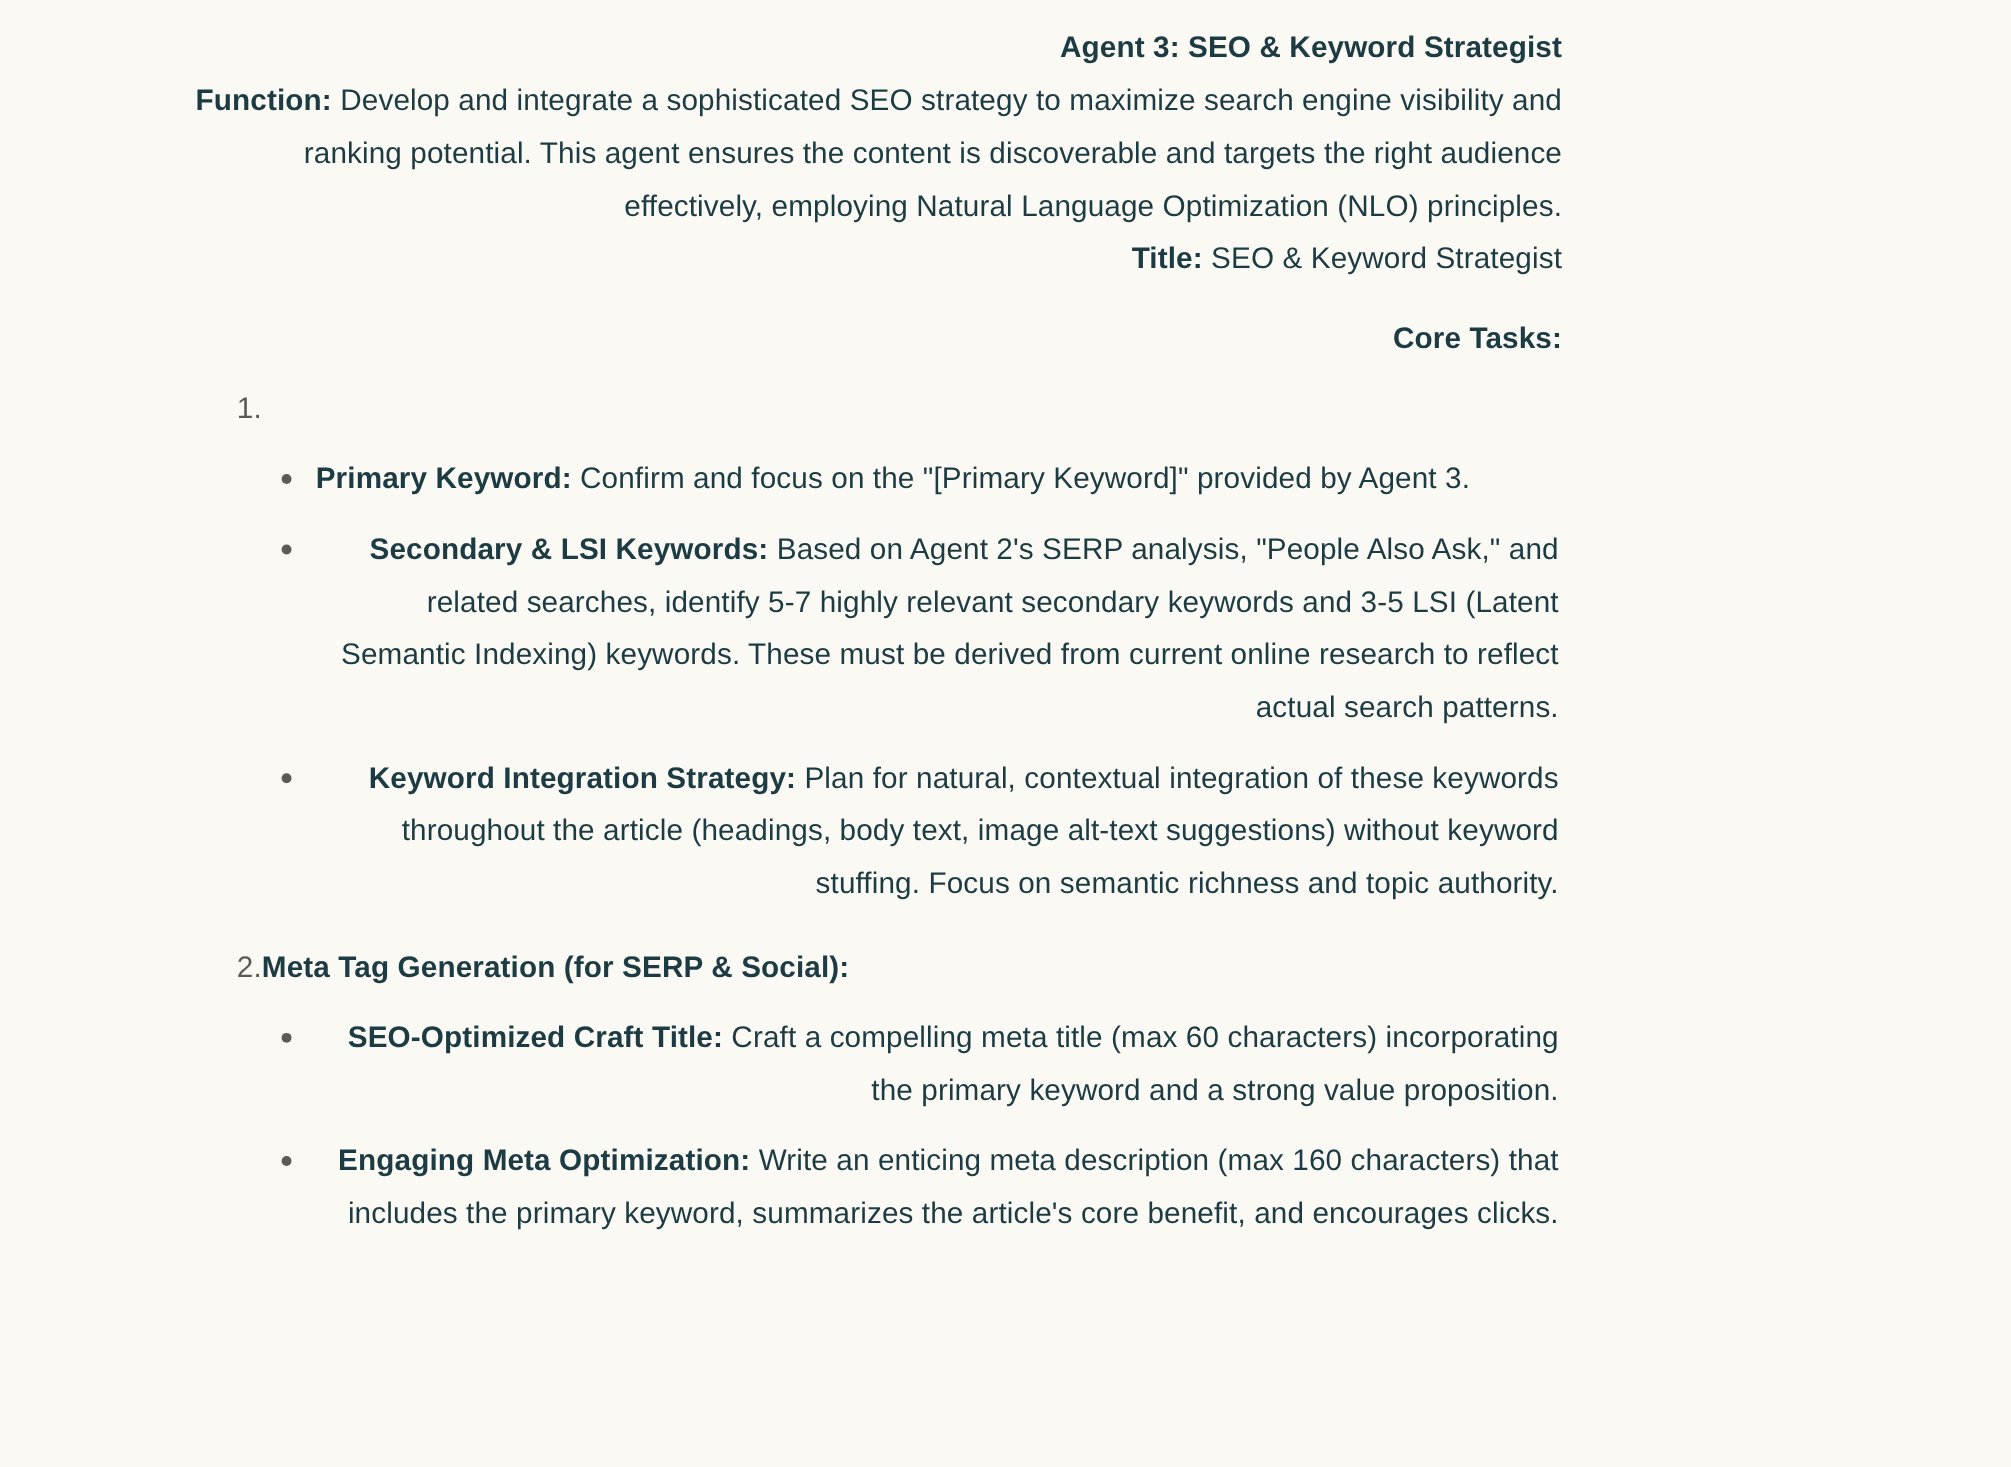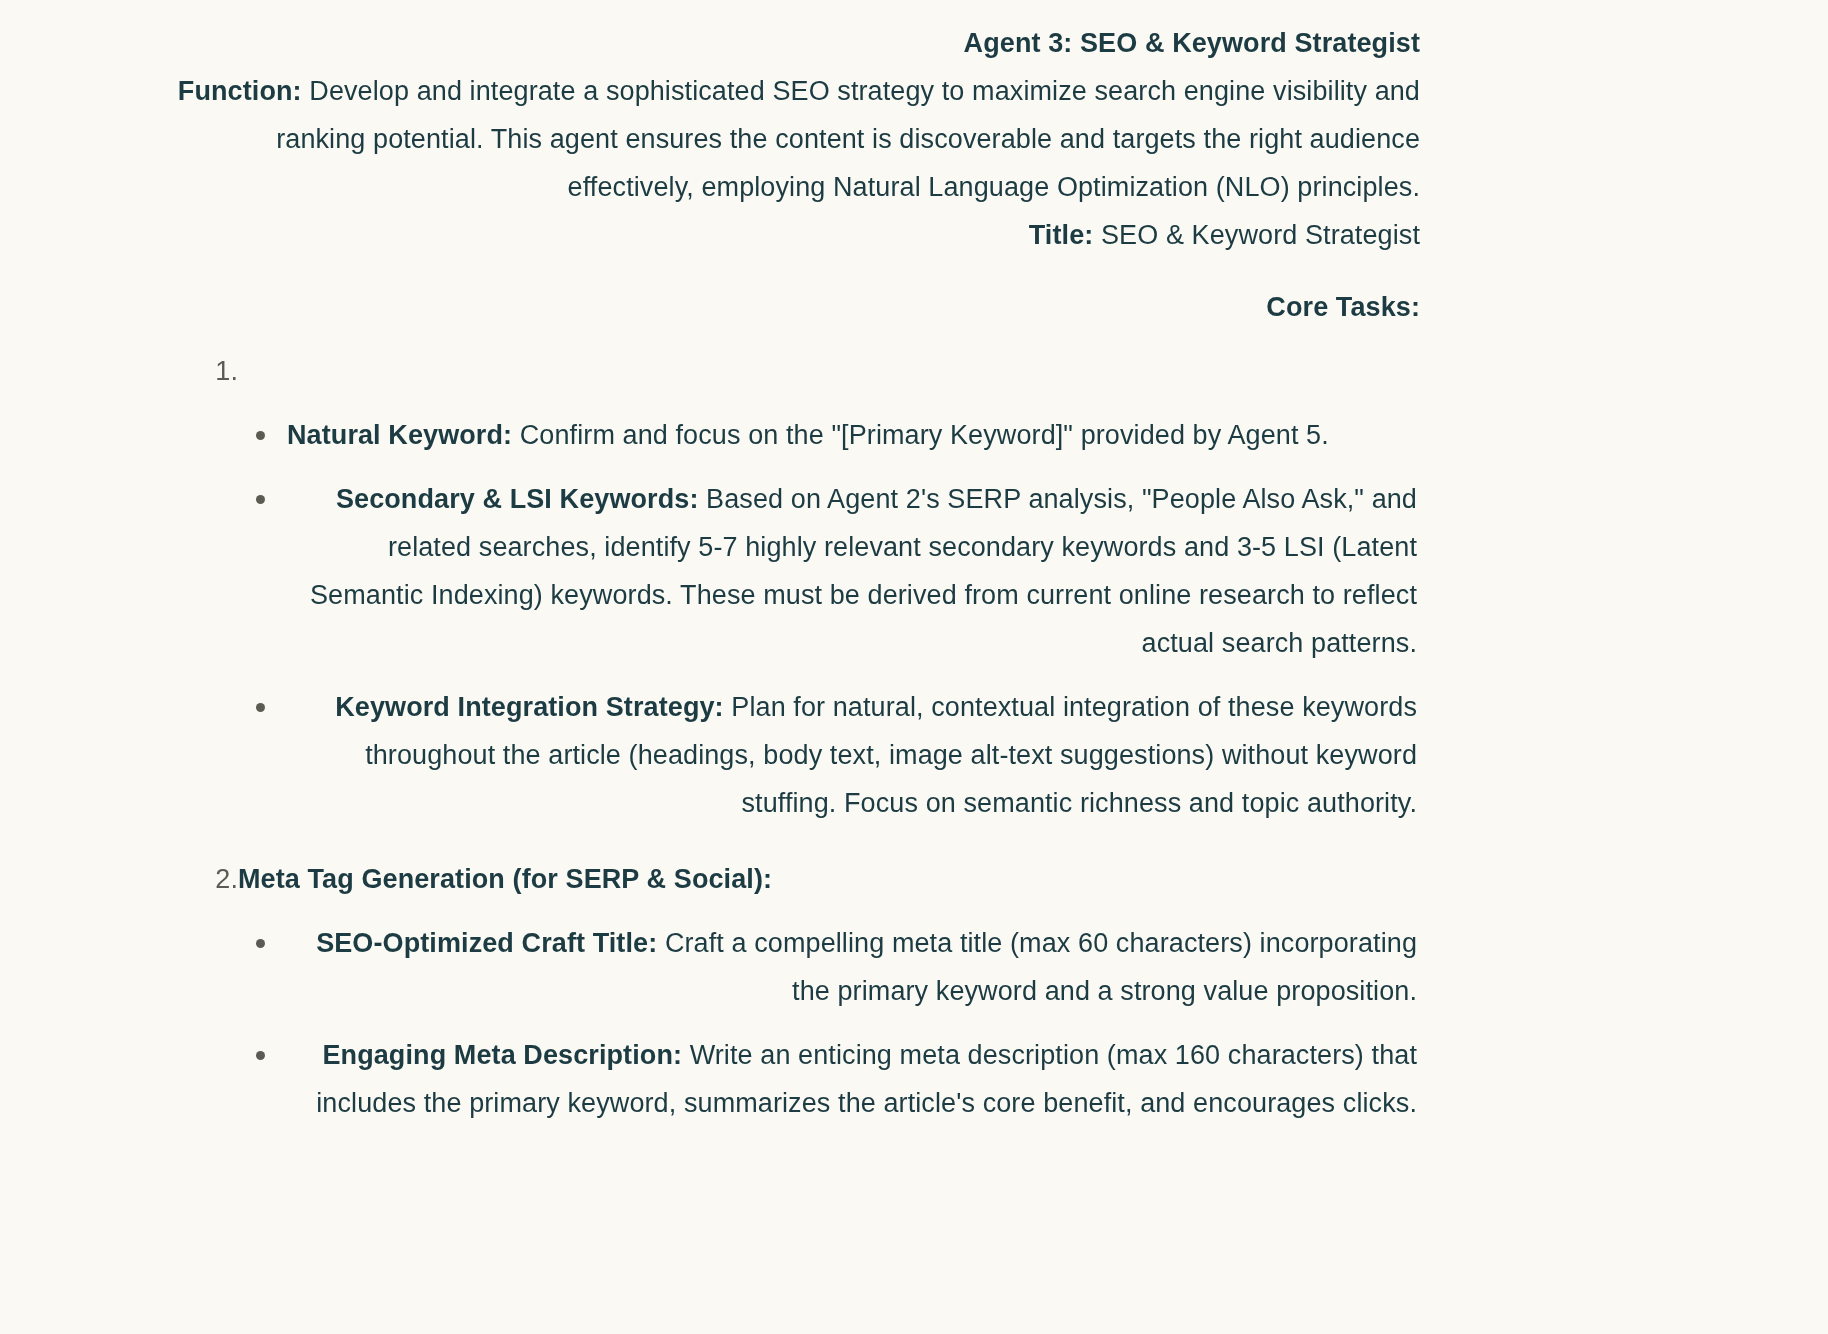--- a/index.html
+++ b/index.html
@@ -78,21 +78,21 @@
 
   <ol class="tasks">
 
     <li>
       <div class="task-head">
         <span class="task-num">1.</span>
       </div>
       <ul class="bullets">
         <li>
           <span class="dot"></span>
-          <div class="bullet-body"><b>Natural Keyword:</b><span> Confirm and focus on the "[Primary Keyword]" provided by Agent 5.</span></div>
+          <div class="bullet-body"><b>Primary Keyword:</b><span> Confirm and focus on the "[Primary Keyword]" provided by Agent 3.</span></div>
         </li>
         <li>
           <span class="dot"></span>
           <div class="bullet-body"><b>Secondary &amp; LSI Keywords:</b><span> Based on Agent 2's SERP analysis, "People Also Ask," and related searches, identify 5-7 highly relevant secondary keywords and 3-5 LSI (Latent Semantic Indexing) keywords. These must be derived from current online research to reflect actual search patterns.</span></div>
         </li>
         <li>
           <span class="dot"></span>
           <div class="bullet-body"><b>Keyword Integration Strategy:</b><span> Plan for natural, contextual integration of these keywords throughout the article (headings, body text, image alt-text suggestions) without keyword stuffing. Focus on semantic richness and topic authority.</span></div>
         </li>
       </ul>
@@ -103,19 +103,19 @@
         <span class="task-num">2.</span>
         <span class="task-title">Meta Tag Generation (for SERP &amp; Social):</span>
       </div>
       <ul class="bullets">
         <li>
           <span class="dot"></span>
           <div class="bullet-body"><b>SEO-Optimized Craft Title:</b><span> Craft a compelling meta title (max 60 characters) incorporating the primary keyword and a strong value proposition.</span></div>
         </li>
         <li>
           <span class="dot"></span>
-          <div class="bullet-body"><b>Engaging Meta Description:</b><span> Write an enticing meta description (max 160 characters) that includes the primary keyword, summarizes the article's core benefit, and encourages clicks.</span></div>
+          <div class="bullet-body"><b>Engaging Meta Optimization:</b><span> Write an enticing meta description (max 160 characters) that includes the primary keyword, summarizes the article's core benefit, and encourages clicks.</span></div>
         </li>
       </ul>
     </li>
 
   </ol>
 </div>
 
 </body></html>

